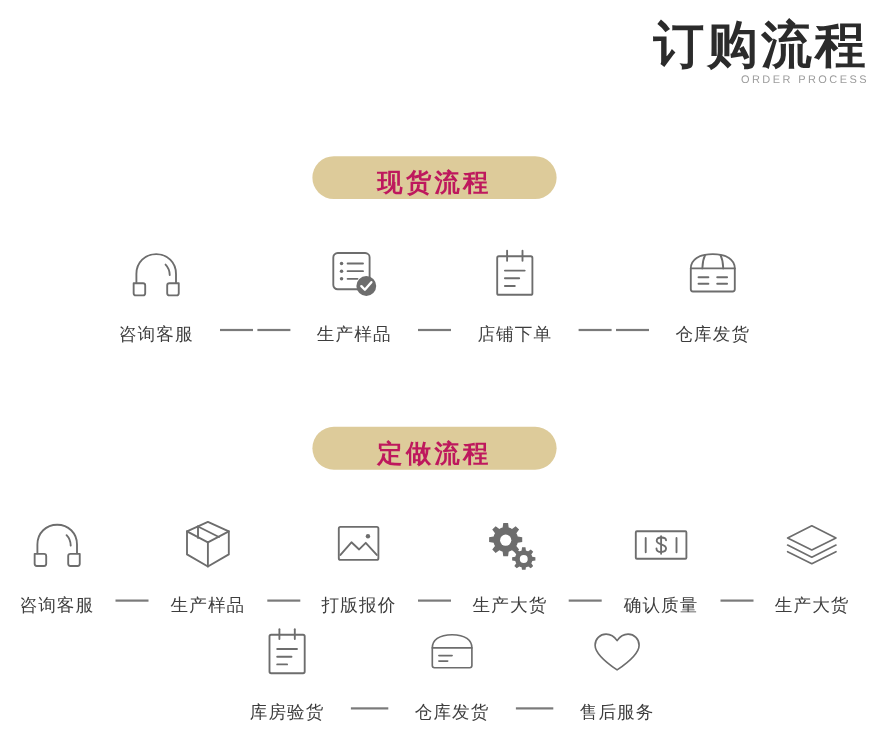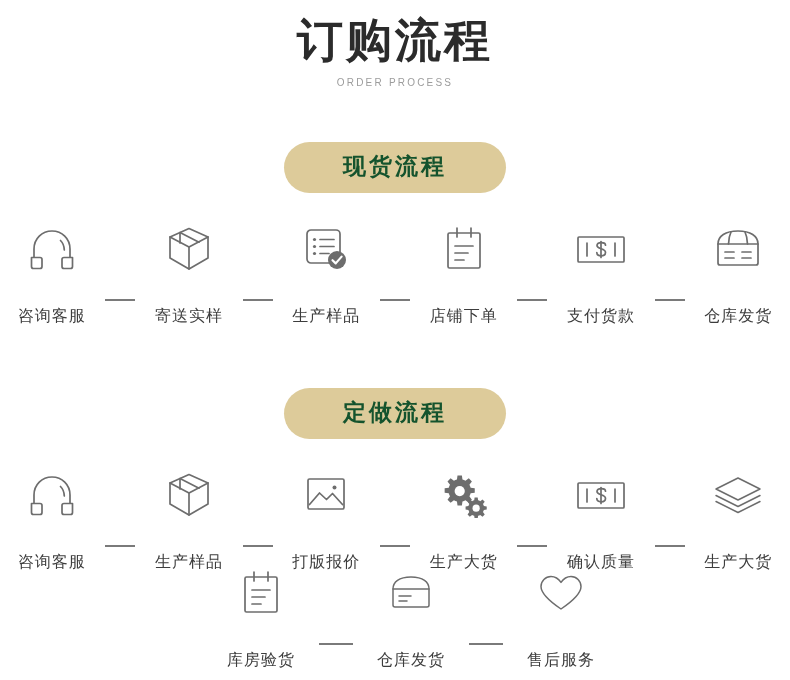--- a/index.html
+++ b/index.html
@@ -10,45 +10,44 @@
     font-family: "Liberation Sans", "DejaVu Sans", sans-serif;
   }
   .page {
     position: relative;
     width: 790px; height: 680px;
     background: #fff;
     overflow: hidden;
   }
 
   
-  .header { width: 100%; text-align: center; padding-top: 14px; }
+  .header { width: 100%; text-align: right; padding-top: 14px; }
   .main-title {
     font-size: 46px;
     font-weight: 700;
     color: #2b2b2b;
     letter-spacing: 3px;
     line-height: 1.15;
   }
   .sub-title {
-    margin-top: 10px;
     font-size: 10px;
     color: #9c9c9c;
     letter-spacing: 2.2px;
     font-weight: 400;
   }
 
   
   .badge-wrap { width: 100%; text-align: center; }
   .badge {
     display: inline-block;
     min-width: 222px;
-    padding: 12px 34px 14px;
+    padding: 12px 34px 2px;
     border-radius: 26px;
     background: #ddcb9a;
-    color: #14532d;
+    color: #be185d;
     font-size: 23px;
     font-weight: 700;
     letter-spacing: 3px;
     line-height: 1.1;
   }
 
   
   .flow-row {
     display: flex;
     align-items: flex-start;
@@ -61,21 +60,21 @@
     align-items: center;
     width: 108px;
   }
   .step-icon {
     height: 54px;
     display: flex;
     align-items: center;
     justify-content: center;
   }
   .step-label {
-    margin-top: 30px;
+    margin-top: 18px;
     font-size: 16px;
     color: #3d3d3d;
     font-weight: 400;
     letter-spacing: 1px;
     white-space: nowrap;
   }
   .connector {
     width: 34px;
     height: 1.6px;
     background: #7a7a7a;
@@ -130,32 +129,20 @@
           <path class="ln" d="M4.5 30.5 h8.5 a2 2 0 0 1 2 2 v7 a2 2 0 0 1 -2 2 h-6.5 a2 2 0 0 1 -2 -2 v-9 z"></path>
           <path class="ln" d="M45.5 30.5 h-8.5 a2 2 0 0 0 -2 2 v7 a2 2 0 0 0 2 2 h6.5 a2 2 0 0 0 2 -2 v-9 z"></path>
           <path class="ln" d="M33.5 13.5 C36 16 37.2 19.5 37.3 23"></path>
         </svg>
       </div>
       <div class="step-label">咨询客服</div>
     </div>
 
     <div class="connector"></div>
 
-    <div class="step">
-      <div class="step-icon">
-        <svg width="46" height="48" viewBox="0 0 46 48">
-          <path class="ln" d="M23 3.5 L42 12 L42 33 L23 44 L4 33 L4 12 Z"></path>
-          <path class="ln" d="M4 12 L23 22 L42 12"></path>
-          <path class="ln" d="M23 22 L23 44"></path>
-          <path class="ln" d="M14 7.6 L33 17.2"></path>
-          <path class="ln" d="M14 7.6 L14 18"></path>
-        </svg>
-      </div>
-      <div class="step-label">寄送实样</div>
-    </div>
 
     <div class="connector"></div>
 
     <div class="step">
       <div class="step-icon">
         <svg width="48" height="48" viewBox="0 0 48 48">
           <rect class="ln" x="5" y="5" width="33" height="33" rx="4"></rect>
           <circle class="fill-g" cx="12.5" cy="14.5" r="1.6"></circle>
           <circle class="fill-g" cx="12.5" cy="21.5" r="1.6"></circle>
           <circle class="fill-g" cx="12.5" cy="28.5" r="1.6"></circle>
@@ -180,32 +167,20 @@
           <path class="ln" d="M13 21 H31"></path>
           <path class="ln" d="M13 28 H26"></path>
           <path class="ln" d="M13 35 H22"></path>
         </svg>
       </div>
       <div class="step-label">店铺下单</div>
     </div>
 
     <div class="connector"></div>
 
-    <div class="step">
-      <div class="step-icon">
-        <svg width="54" height="36" viewBox="0 0 54 36">
-          <rect class="ln" x="4" y="6" width="46" height="25" rx="1"></rect>
-          <path class="ln" d="M13 12 V25"></path>
-          <path class="ln" d="M41 12 V25"></path>
-          <path class="ln" d="M27 10.5 V26.5"></path>
-          <path class="ln" d="M31.5 14.2 C31.5 12.4 29.8 11.6 27.3 11.6 C24.8 11.6 23 12.6 23 14.6 C23 18.6 31.5 17 31.5 21.5 C31.5 23.6 29.6 24.8 27.2 24.8 C24.6 24.8 22.8 23.7 22.8 21.6"></path>
-        </svg>
-      </div>
-      <div class="step-label">支付货款</div>
-    </div>
 
     <div class="connector"></div>
 
     <div class="step">
       <div class="step-icon">
         <svg width="52" height="44" viewBox="0 0 52 44">
           <path class="ln" d="M6 17 C6 9 13.5 4 26 4 C38.5 4 46 9 46 17 V36 a2 2 0 0 1 -2 2 H8 a2 2 0 0 1 -2 -2 Z"></path>
           <path class="ln" d="M6 17 H46"></path>
           <path class="ln" d="M19 5 C17.3 8.5 16.6 12.5 16.5 17"></path>
           <path class="ln" d="M33 5 C34.7 8.5 35.4 12.5 35.5 17"></path>

